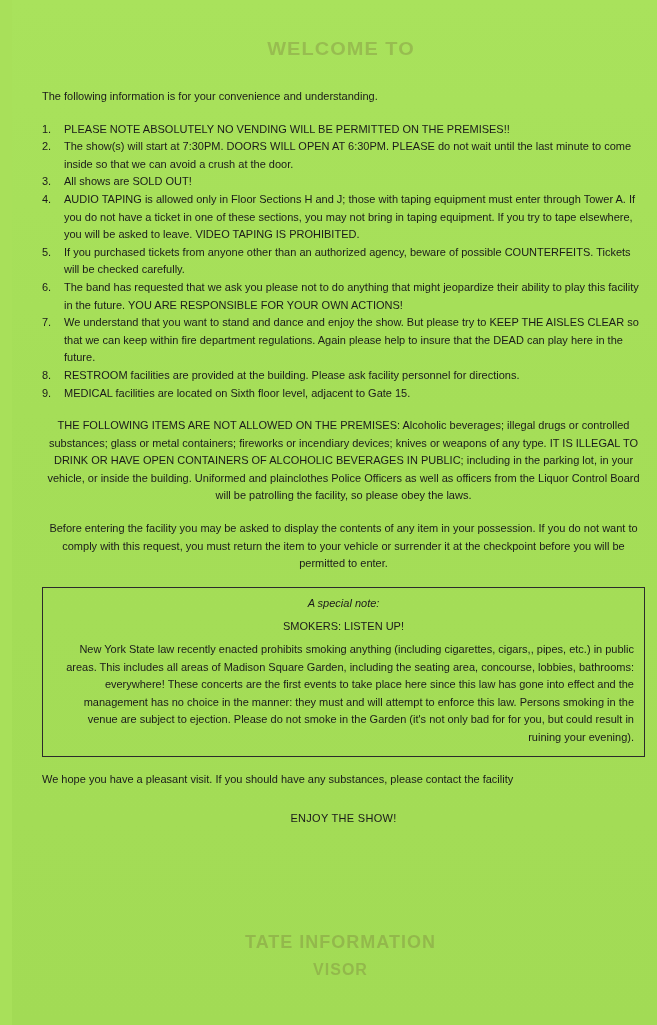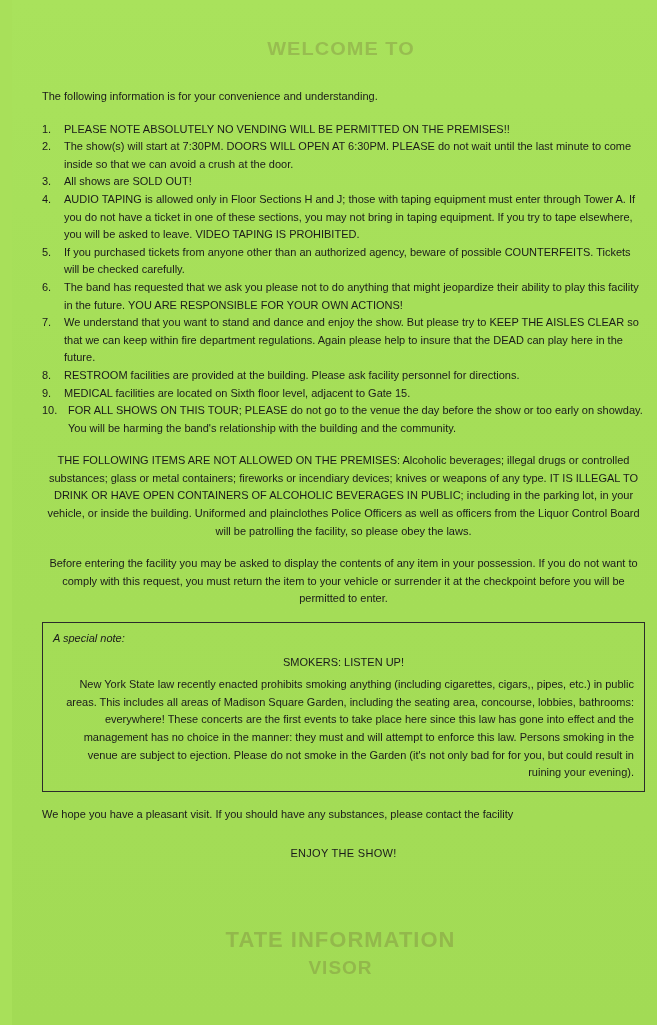--- a/index.html
+++ b/index.html
@@ -34,27 +34,27 @@
   .ghost-top {
     top: 38px;
     left: 50%;
     transform: translateX(-50%) scaleX(1.05);
     font-size: 19px;
   }
   .ghost-bottom1 {
     bottom: 72px;
     left: 50%;
     transform: translateX(-50%);
-    font-size: 22px;
+    font-size: 18px;
   }
   .ghost-bottom2 {
     bottom: 46px;
     left: 50%;
     transform: translateX(-50%);
-    font-size: 19px;
+    font-size: 16px;
   }
   .content {
     position: absolute;
     left: 30px;
     top: 88px;
     width: 603px;
     font-size: 11px;
     line-height: 17.6px;
   }
   p {
@@ -86,21 +86,21 @@
   }
   .para {
     text-align: center;
   }
   .note-box {
     margin-top: 14px;
     border: 1.4px solid #2b2b2b;
     padding: 7px 10px 9px 10px;
   }
   .note-title {
-    text-align: left;
+    text-align: center;
     font-style: italic;
     margin-bottom: 6px;
   }
   .note-sub {
     text-align: center;
     margin-bottom: 5px;
   }
   .note-body {
     text-align: right;
   }
@@ -157,24 +157,20 @@
         <span class="itxt">We understand that you want to stand and dance and enjoy the show. But please try to KEEP THE AISLES  CLEAR so that we can keep within fire department regulations. Again please help to insure that the DEAD can play here in the future.</span>
       </div>
       <div class="num-item">
         <span class="num">8.</span>
         <span class="itxt">RESTROOM facilities are provided at the building. Please ask facility personnel for directions.</span>
       </div>
       <div class="num-item">
         <span class="num">9.</span>
         <span class="itxt">MEDICAL facilities are located on Sixth floor level, adjacent to Gate 15.</span>
       </div>
-      <div class="num-item">
-        <span class="num num-wide">10.</span>
-        <span class="itxt">FOR ALL SHOWS ON THIS TOUR; PLEASE do not go to the venue the day before the show or too early on showday. You will be harming the band's relationship with the building and the community.</span>
-      </div>
     </div>
 
     <div class="block-gap"></div>
 
     <p class="para">THE FOLLOWING ITEMS ARE NOT ALLOWED ON THE PREMISES: Alcoholic beverages; illegal drugs or controlled substances; glass or metal containers; fireworks or incendiary devices;  knives or weapons of any type. IT IS ILLEGAL TO DRINK OR HAVE OPEN CONTAINERS OF ALCOHOLIC BEVERAGES IN PUBLIC; including in the parking lot, in your vehicle, or inside the building. Uniformed and plainclothes Police Officers as well as officers from the Liquor Control Board will be patrolling the facility, so please obey the laws.</p>
 
     <div class="block-gap"></div>
 
     <p class="para">Before entering the facility you may be asked to display the contents of any item in your possession. If you do not want to comply with this request, you must return the item to your vehicle or surrender it at the checkpoint before you will be permitted to enter.</p>
 

